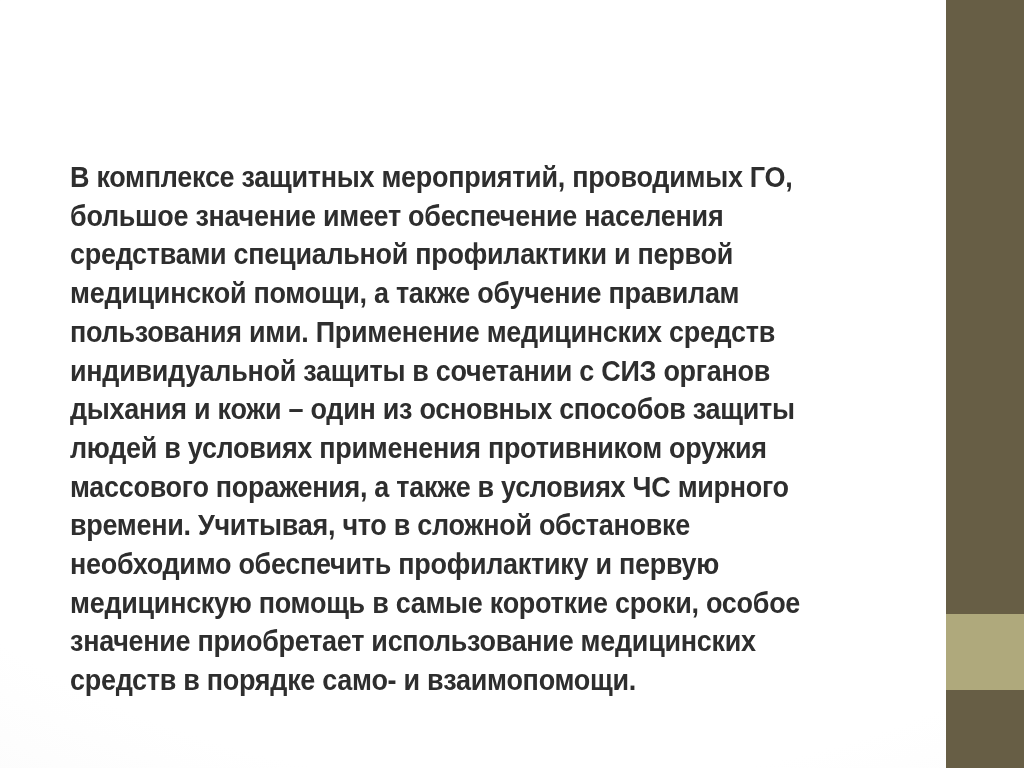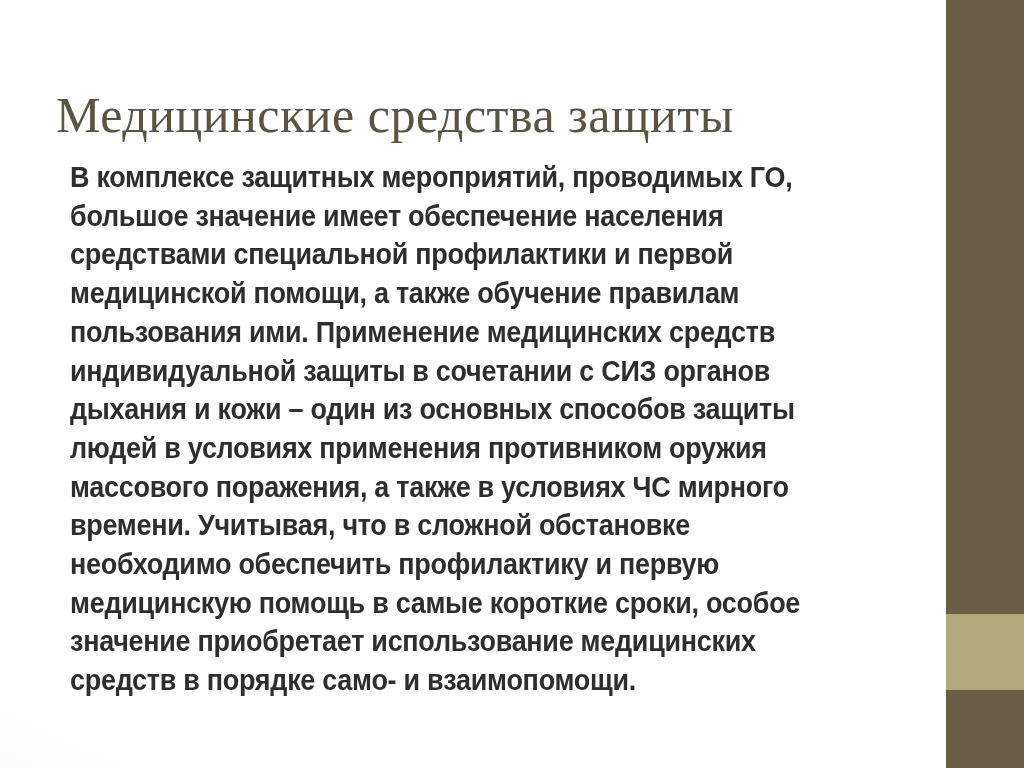--- a/index.html
+++ b/index.html
@@ -62,21 +62,20 @@
   }
 </style>
 </head>
 <body>
 
 <div class="slide">
 
   <div class="accent-bar"></div>
   <div class="accent-bar-light"></div>
 
-  <h1 class="slide-title">Медицинские средства защиты</h1>
 
   <div class="body-text">
     <div class="body-line">В комплексе защитных мероприятий, проводимых ГО,</div>
     <div class="body-line">большое значение имеет обеспечение населения</div>
     <div class="body-line">средствами специальной профилактики и первой</div>
     <div class="body-line">медицинской помощи, а также обучение правилам</div>
     <div class="body-line">пользования ими. Применение медицинских средств</div>
     <div class="body-line">индивидуальной защиты в сочетании с СИЗ органов</div>
     <div class="body-line">дыхания и кожи – один из основных способов защиты</div>
     <div class="body-line">людей в условиях применения противником оружия</div>

